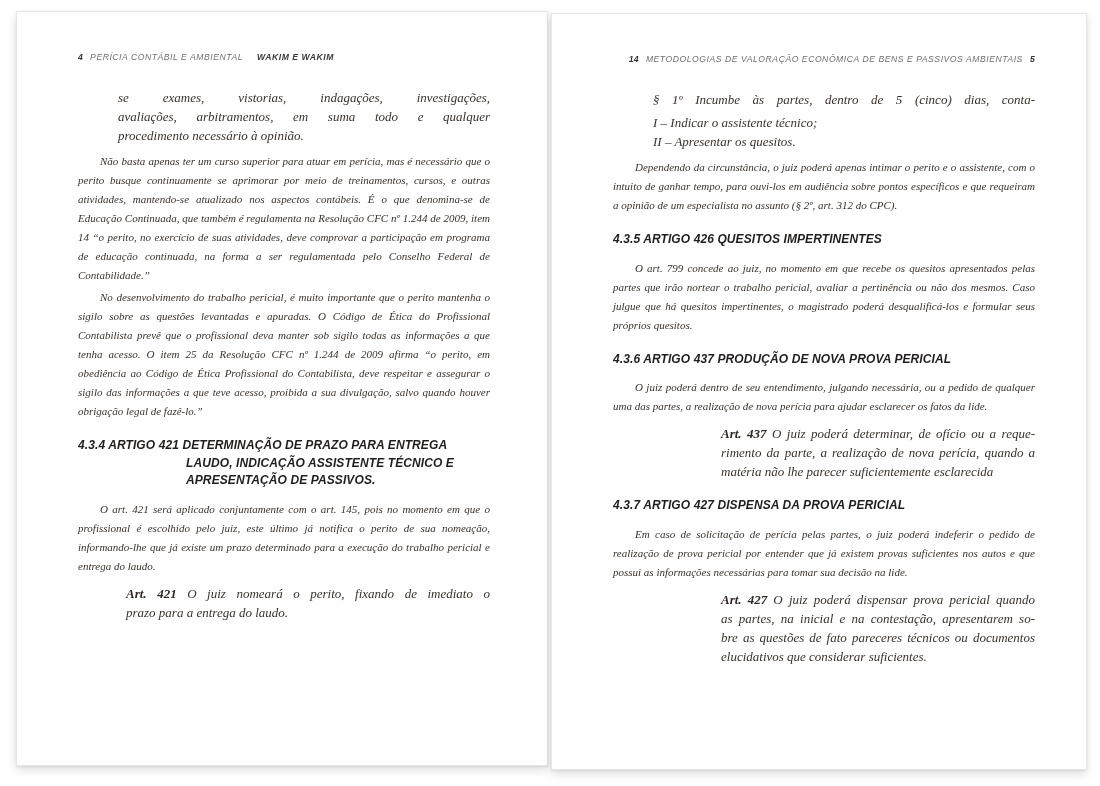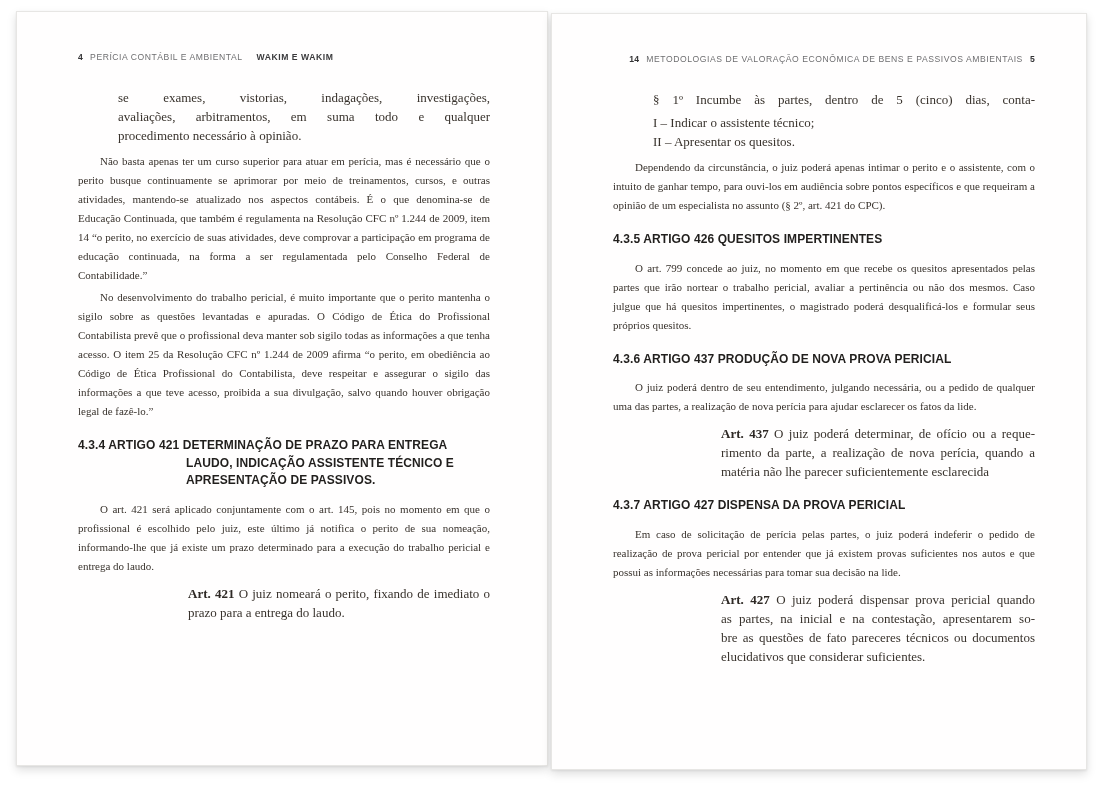--- a/index.html
+++ b/index.html
@@ -8,20 +8,21 @@
     background:#ffffff;
     font-family:"Liberation Serif", serif;
     -webkit-font-smoothing:antialiased;
   }
   .spread{position:absolute;inset:0;}
   .page{
     position:absolute;background:#fffefe;
     border:1px solid #e7e6e4;
     box-shadow:0 4px 9px rgba(0,0,0,0.13), 0 1px 2px rgba(0,0,0,0.07);
     box-sizing:border-box;
+    font-style:italic;
   }
   .page-left{left:16px;top:11px;width:532px;height:755px;}
   .page-right{left:551px;top:13px;width:536px;height:757px;}
   .content{position:absolute;top:0;}
   .page-left .content{left:61px;right:57px;}
   .page-right .content{left:61px;right:51px;}
 
   
   .running{
     margin-top:40px;
@@ -50,21 +51,21 @@
   .heading .hang{margin-left:108px;}
 
   
   .quote{
     font-size:13px;line-height:19px;color:#38322c;margin-top:8px;
   }
   .quote .qline{display:block;text-align:justify;text-align-last:justify;}
   .quote .qlast{display:block;text-align:left;}
   .quote b{font-weight:700;color:#2e2925;}
   .indent-deep{margin-left:159px;}
-  .indent-std-l{margin-left:110px;}
+  .indent-std-l{margin-left:48px;}
   .indent-std-r{margin-left:108px;}
   .q-items{margin-top:4px;}
   .first-block{margin-top:26px;margin-left:40px;}
 </style>
 </head>
 <body>
 
 <div class="spread">
 
   <div class="page page-left">
@@ -103,21 +104,21 @@
       <div class="running right"><span class="num">14</span><span class="sep"></span><span>METODOLOGIAS DE VALORAÇÃO ECONÔMICA DE BENS E PASSIVOS AMBIENTAIS</span><span class="sep"></span><span class="num">5</span></div>
 
       <div class="quote indent-std-r first-block">
         <span class="qline">§ 1º Incumbe às partes, dentro de 5 (cinco) dias, conta-</span>
         <div class="q-items">
           <span class="qlast">I – Indicar o assistente técnico;</span>
           <span class="qlast">II – Apresentar os quesitos.</span>
         </div>
       </div>
 
-      <p class="para after-quote">Dependendo da circunstância, o juiz poderá apenas intimar o perito e o assistente, com o intuito de ganhar tempo, para ouvi-los em audiência sobre pontos específicos e que requeiram a opinião de um especialista no assunto (§ 2º, art. 421 do CPC).</p>
+      <p class="para after-quote">Dependendo da circunstância, o juiz poderá apenas intimar o perito e o assistente, com o intuito de ganhar tempo, para ouvi-los em audiência sobre pontos específicos e que requeiram a opinião de um especialista no assunto (§ 2º, art. 312 do CPC).</p>
 
       <div class="heading">4.3.5 ARTIGO 426 QUESITOS IMPERTINENTES</div>
       <p class="para">O art. 799 concede ao juiz, no momento em que recebe os quesitos apresentados pelas partes que irão nortear o trabalho pericial, avaliar a pertinência ou não dos mesmos. Caso julgue que há quesitos impertinentes, o magistrado poderá desqualificá-los e formular seus próprios quesitos.</p>
 
       <div class="heading">4.3.6 ARTIGO 437 PRODUÇÃO DE NOVA PROVA PERICIAL</div>
       <p class="para">O juiz poderá dentro de seu entendimento, julgando necessária, ou a pedido de qualquer uma das partes, a realização de nova perícia para ajudar esclarecer os fatos da lide.</p>
 
       <div class="quote indent-std-r">
         <span class="qline"><b>Art. 437</b><span> O juiz poderá determinar, de ofício ou a reque-</span></span>
         <span class="qline">rimento da parte, a realização de nova perícia, quando a</span>

